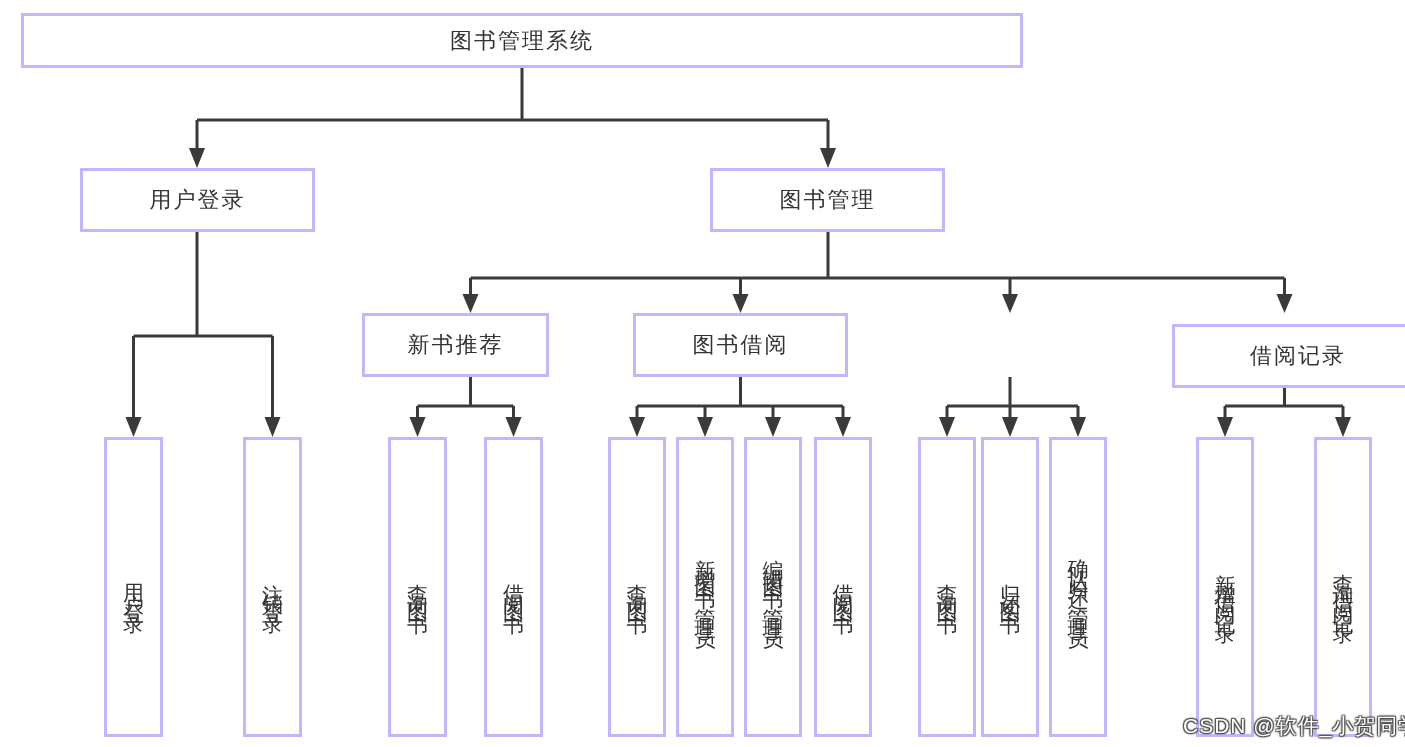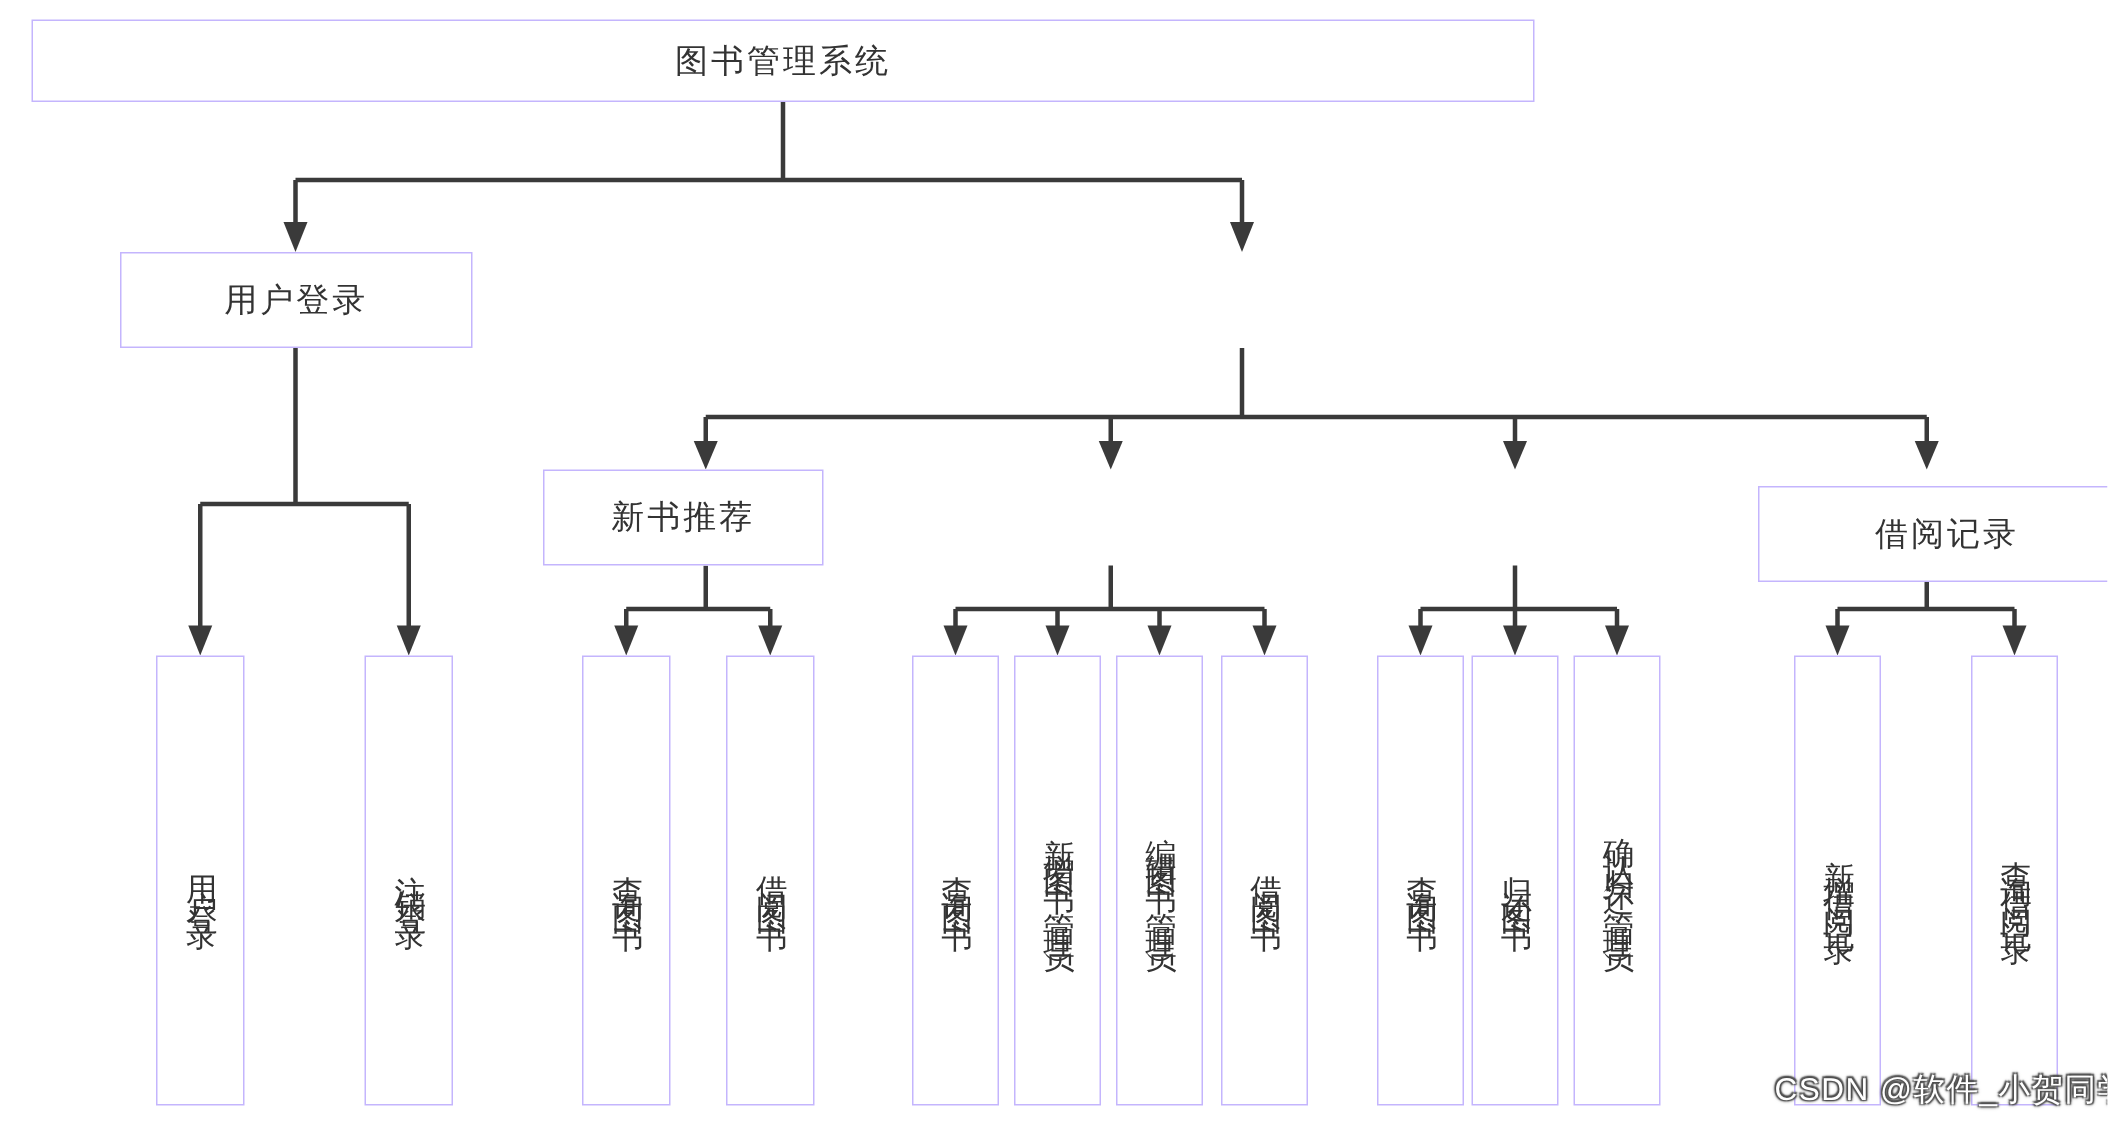--- a/index.html
+++ b/index.html
@@ -28,21 +28,21 @@
     stroke: #3a3a3a;
     stroke-width: 3;
   }
   .wires polygon {
     fill: #3a3a3a;
     stroke: none;
   }
   .box {
     position: absolute;
     box-sizing: border-box;
-    border: 1px solid #c4b5fd;
+    border: 3px solid #c4b5fd;
     background: #ffffff;
     display: flex;
     align-items: center;
     justify-content: center;
     z-index: 2;
     color: #333333;
   }
   .box.h span {
     font-size: 22px;
     letter-spacing: 2px;
@@ -127,23 +127,29 @@
     </g>
   </svg>
 
   <div class="box h" style="left:21px;top:13px;width:1002px;height:55px">
     <span>图书管理系统</span>
   </div>
 
   <div class="box h" style="left:80px;top:168px;width:235px;height:64px">
     <span>用户登录</span>
   </div>
+  <div class="box h" style="left:710px;top:168px;width:235px;height:64px">
+    <span>图书管理</span>
+  </div>
 
   <div class="box h" style="left:362px;top:313px;width:187px;height:64px">
     <span>新书推荐</span>
+  </div>
+  <div class="box h" style="left:633px;top:313px;width:215px;height:64px">
+    <span>图书借阅</span>
   </div>
   <div class="box h" style="left:1172px;top:324px;width:252px;height:64px">
     <span>借阅记录</span>
   </div>
 
   <div class="box v" style="left:104px;top:437px;width:59px;height:300px">
     <span>用户登录</span>
   </div>
   <div class="box v" style="left:243px;top:437px;width:59px;height:300px">
     <span>注销登录</span>

